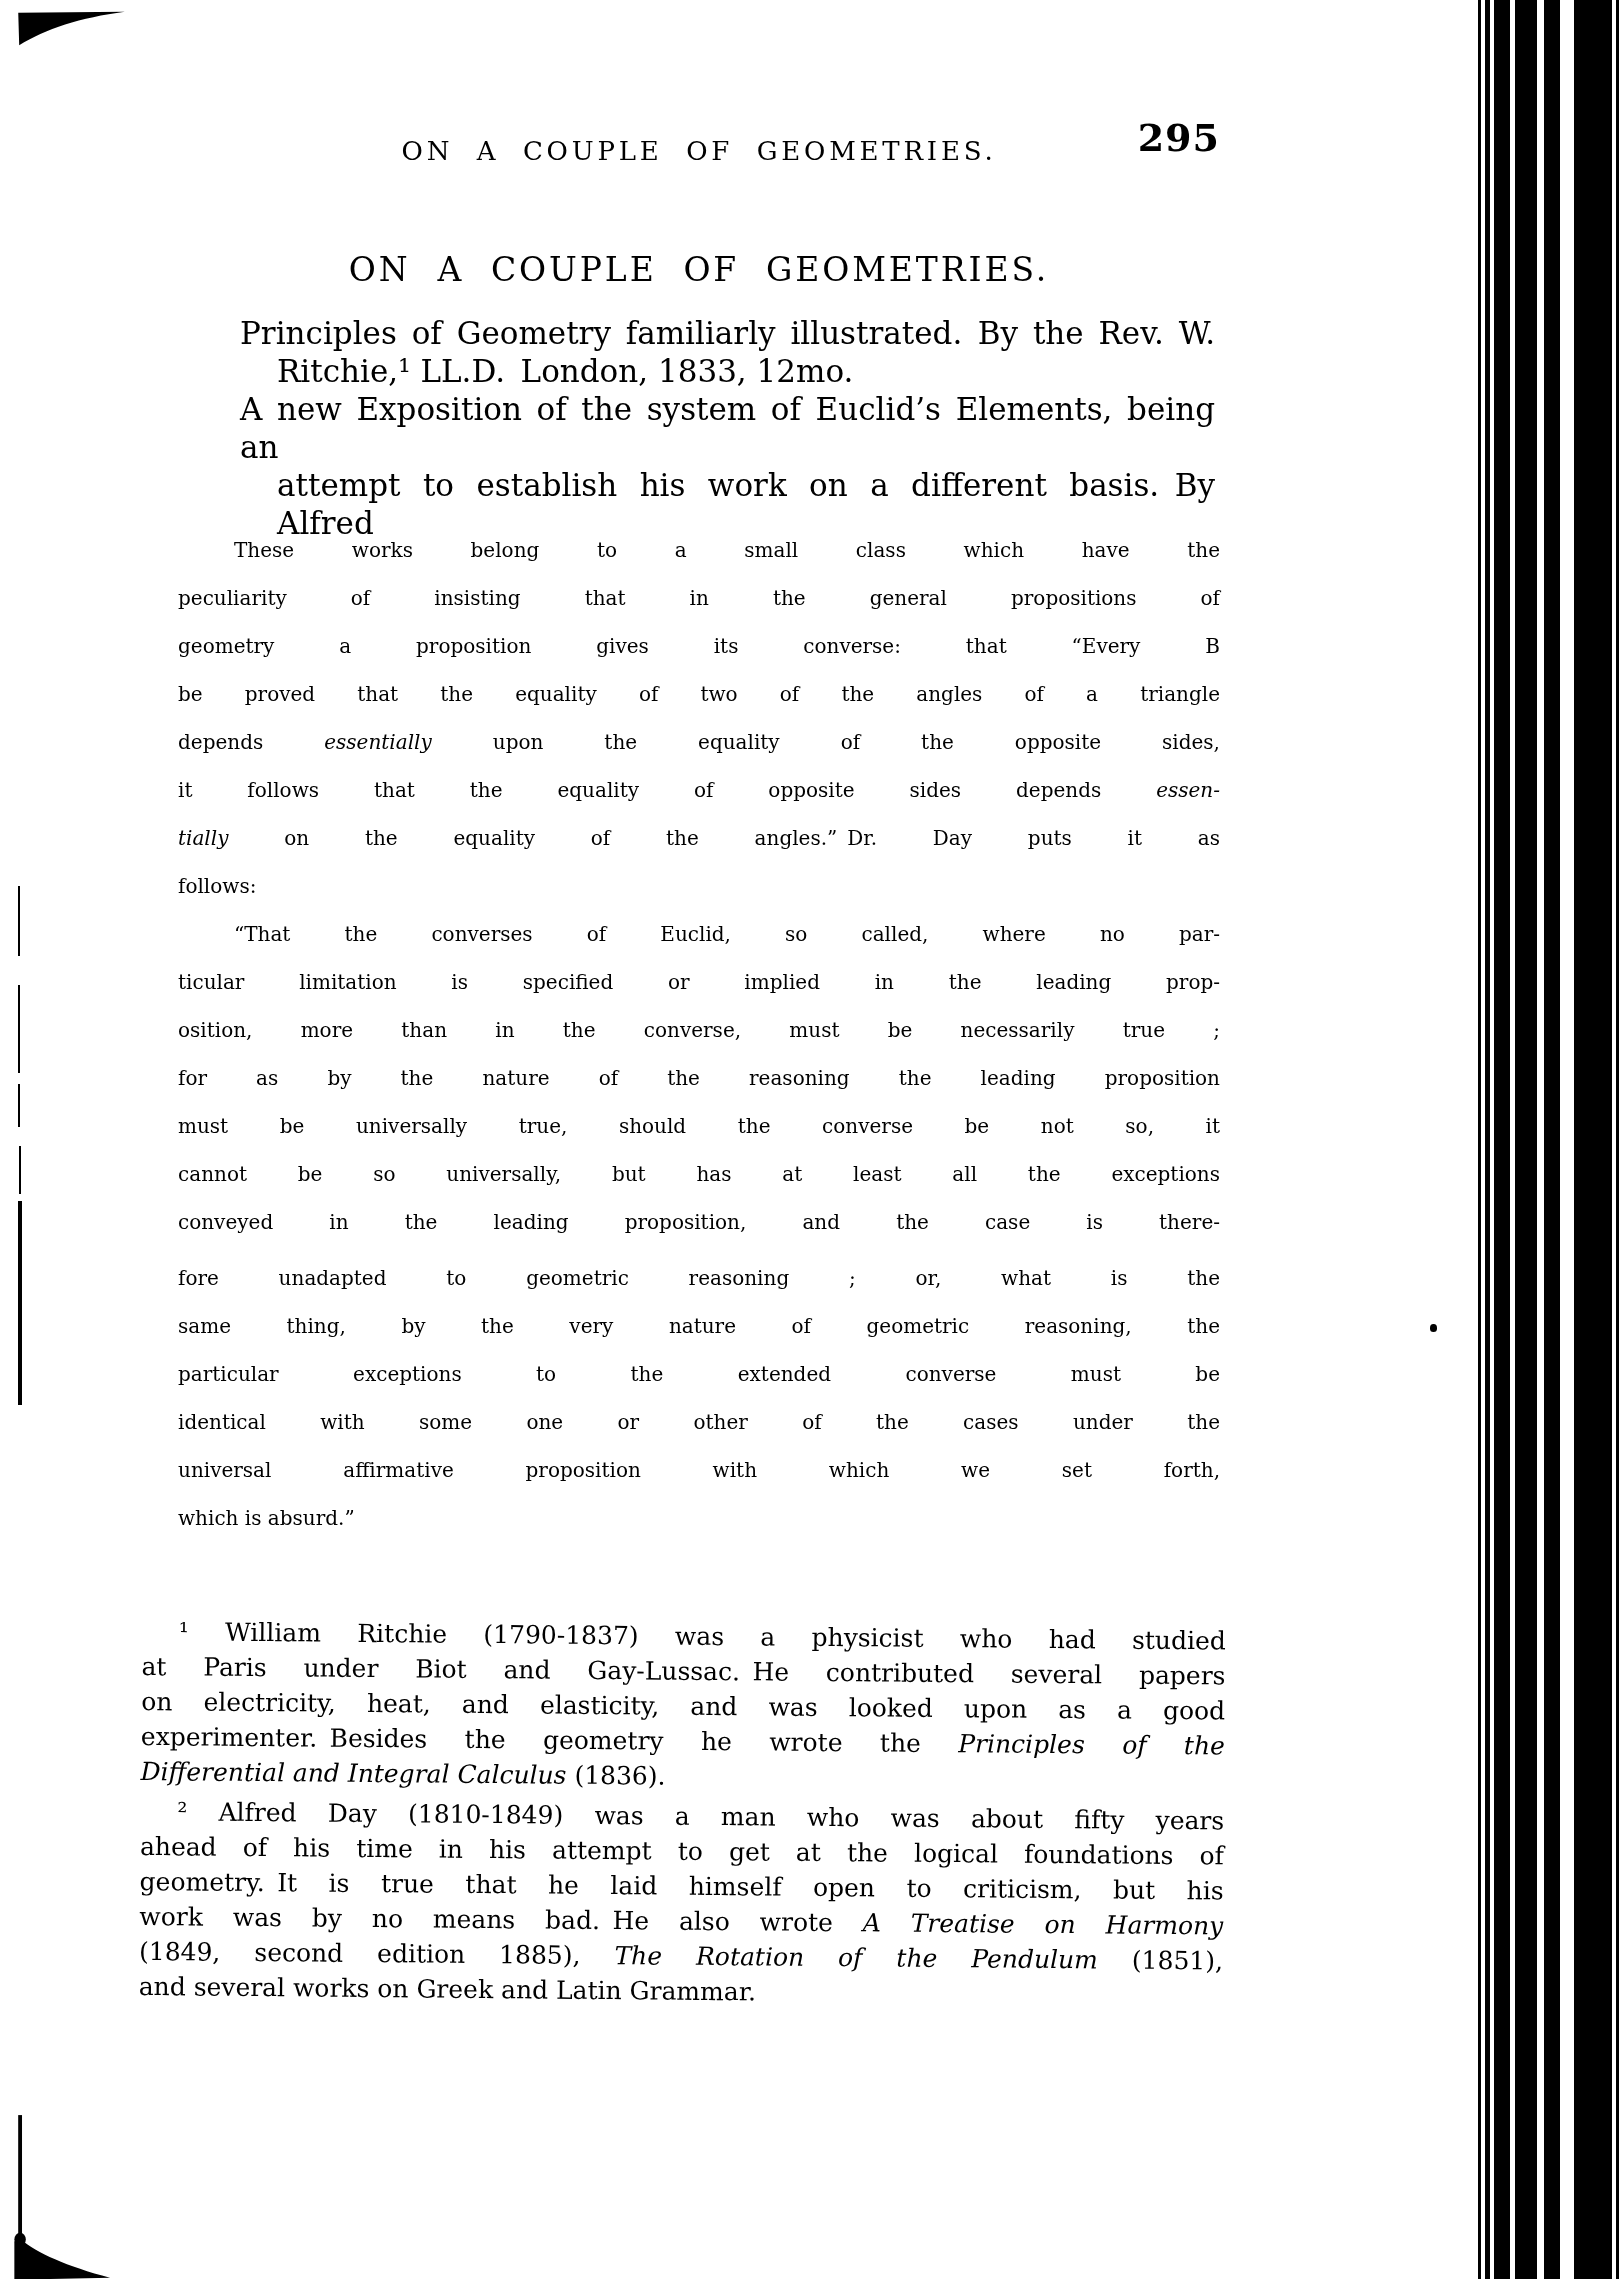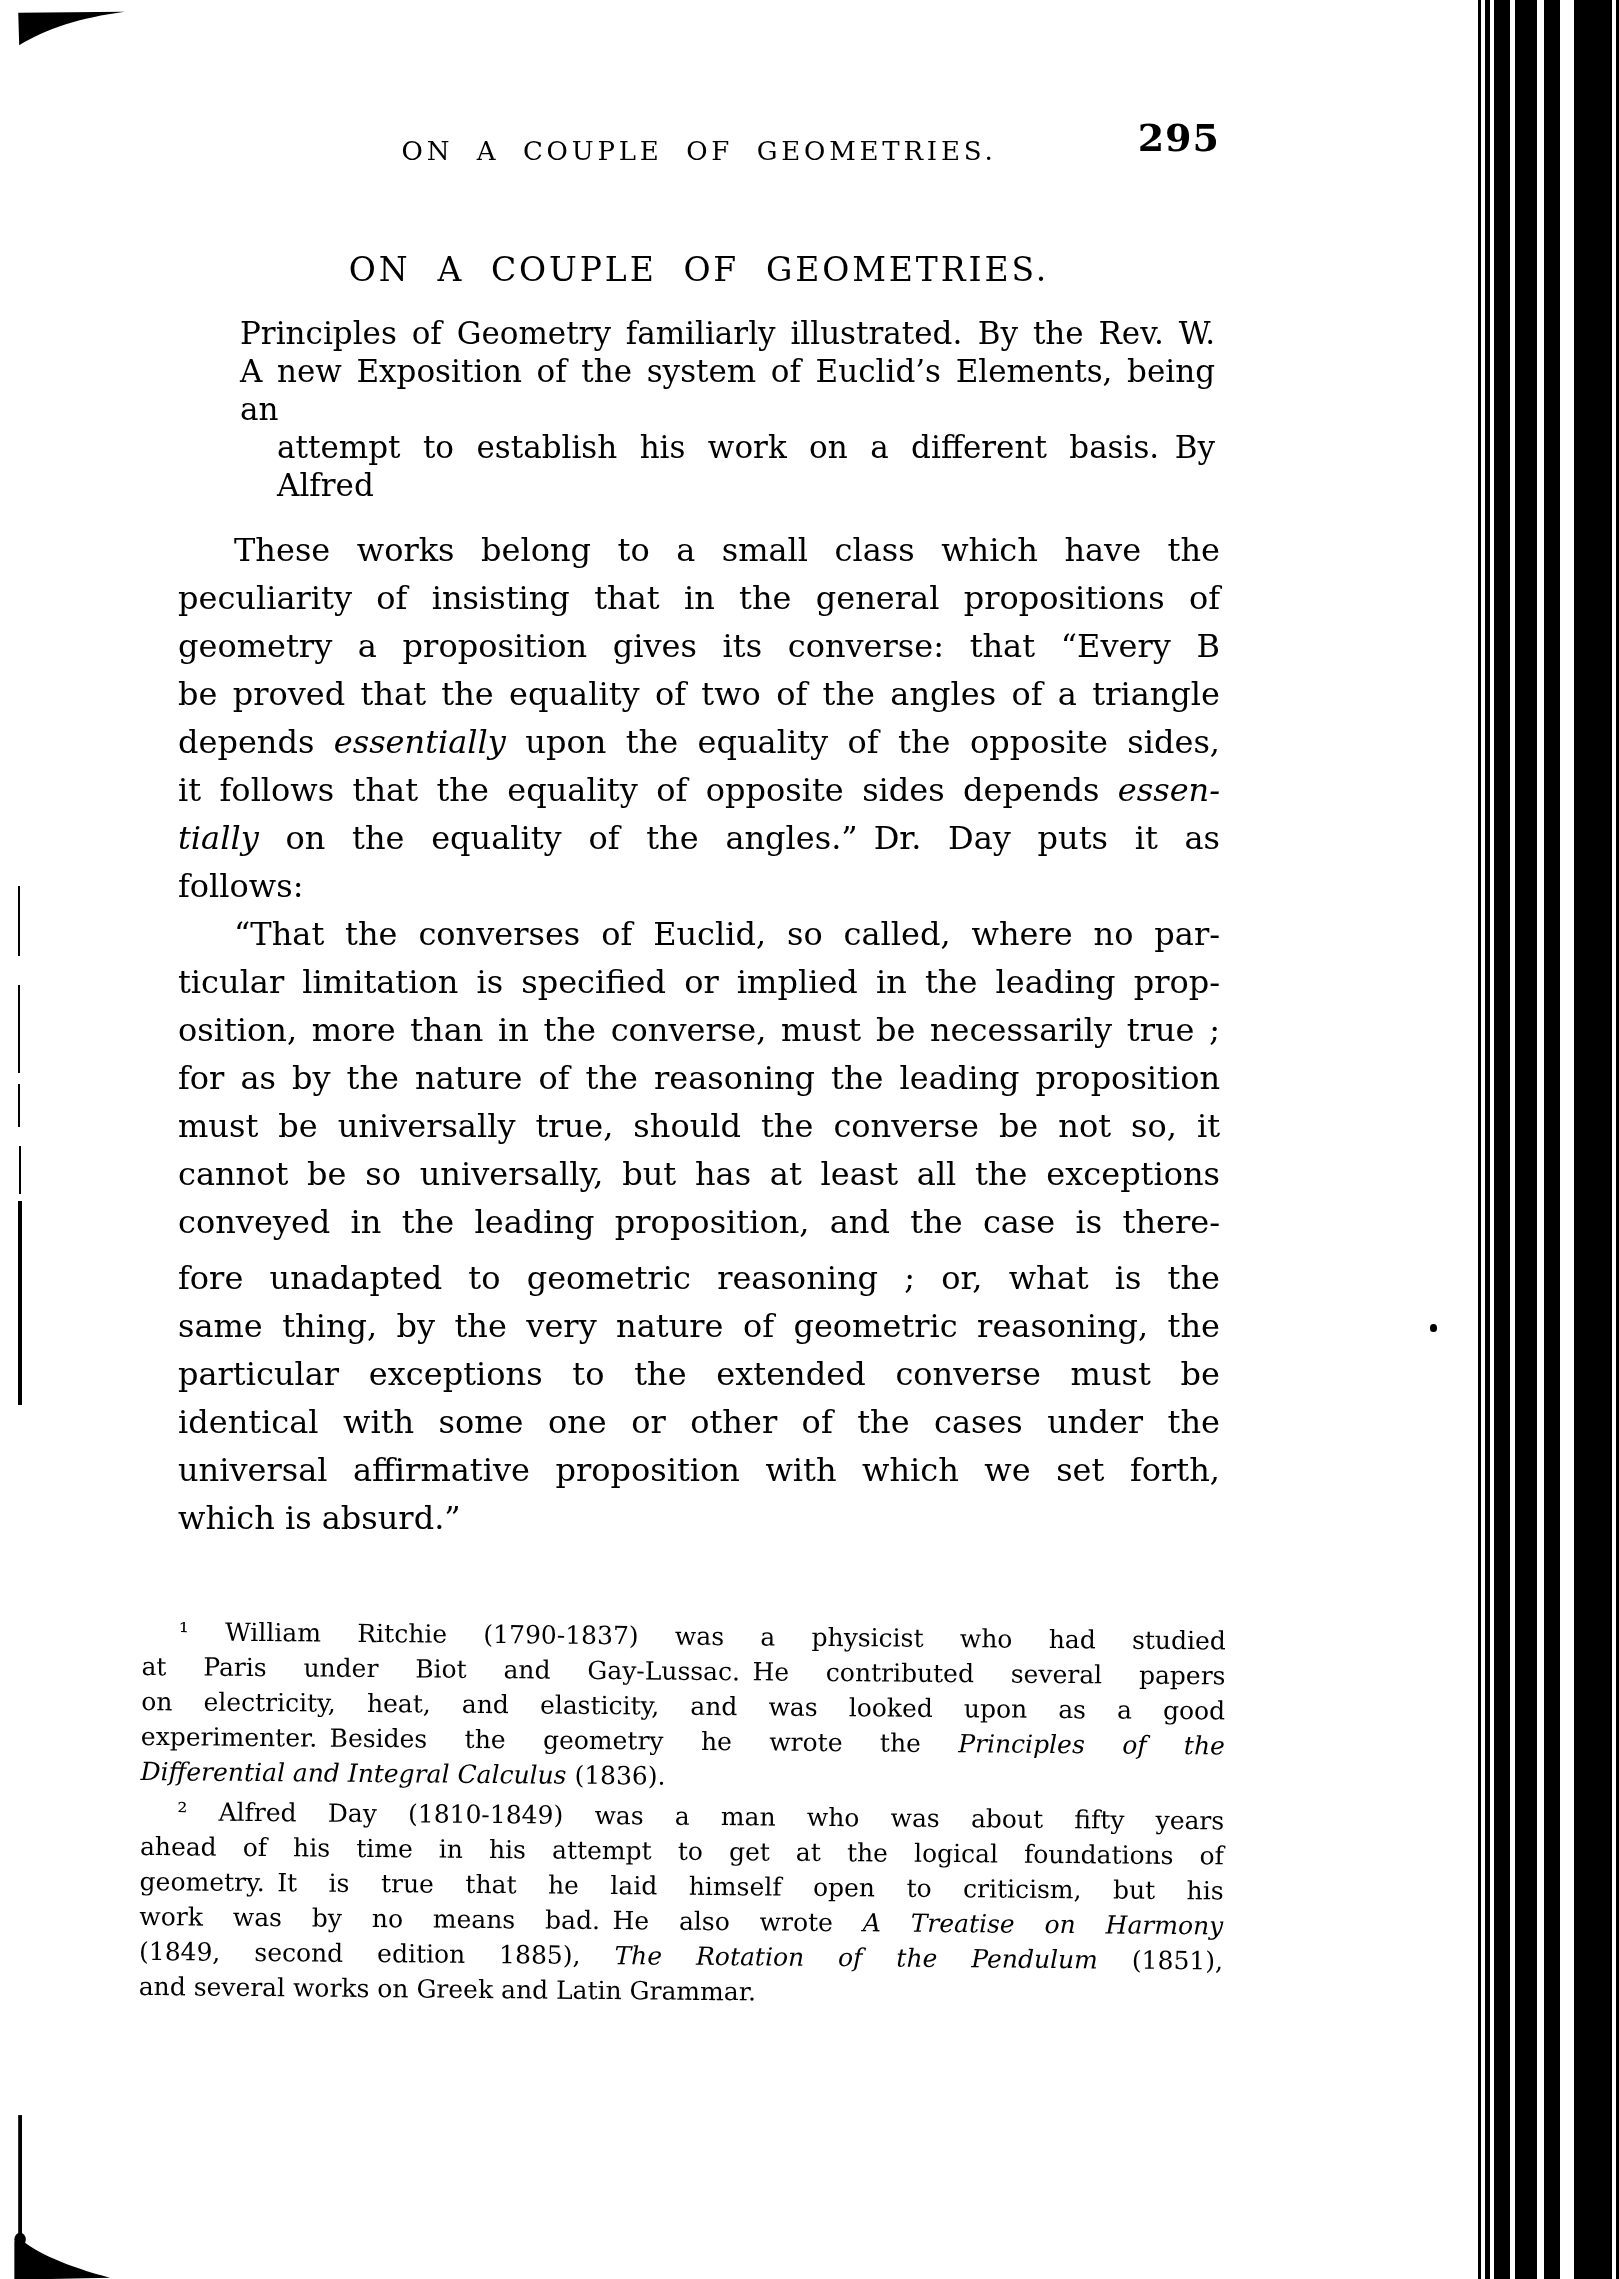--- a/index.html
+++ b/index.html
@@ -21,21 +21,21 @@
   .article-title {
     position:absolute; left:0; top:250px; width:100%;
     text-align:center; font-size:33px; letter-spacing:2.9px; word-spacing:13.4px;
   }
   .bib {
     position:absolute; left:62px; top:314px; width:975px;
     font-size:31px; line-height:38px;
   }
   .body-text {
     position:absolute; left:0; top:526px; width:1042px;
-    font-size:32px; line-height:48px;
+    font-size:20px; line-height:48px;
   }
   .footnotes {
     position:absolute; left:-36px; top:1614px; width:1084px;
     font-size:25px; line-height:35px;
     transform:rotate(0.5deg); transform-origin:0 0;
   }
   .footnote + .footnote { margin-top:4.8px; }
 
   .tline { text-align:justify; }
   .tline.jfull { text-align-last:justify; }
@@ -67,20 +67,21 @@
   </svg>
 
   <div class="column">
     <div class="running-header">ON A COUPLE OF GEOMETRIES.</div>
     <div class="page-number">295</div>
     <div class="article-title">ON A COUPLE OF GEOMETRIES.</div>
 
     <div class="bib">
       <div class="bib-entry">
           <div class="tline jfull" style="padding-left: 0px;"><span>Principles of Geometry familiarly illustrated. By the Rev. W.</span></div>
+          <div class="tline" style="padding-left: 37px;"><span>Ritchie,¹ LL.D. London, 1833, 12mo.</span></div>
         </div>
       <div class="bib-entry">
           <div class="tline jfull" style="padding-left: 0px;"><span>A new Exposition of the system of Euclid’s Elements, being an</span></div>
           <div class="tline jfull" style="padding-left: 37px;"><span>attempt to establish his work on a different basis. By Alfred</span></div>
         </div>
     </div>
 
     <div class="body-text">
       <div class="para">
           <div class="tline jfull" style="padding-left: 56px;"><span>These works belong to a small class which have the</span></div>

